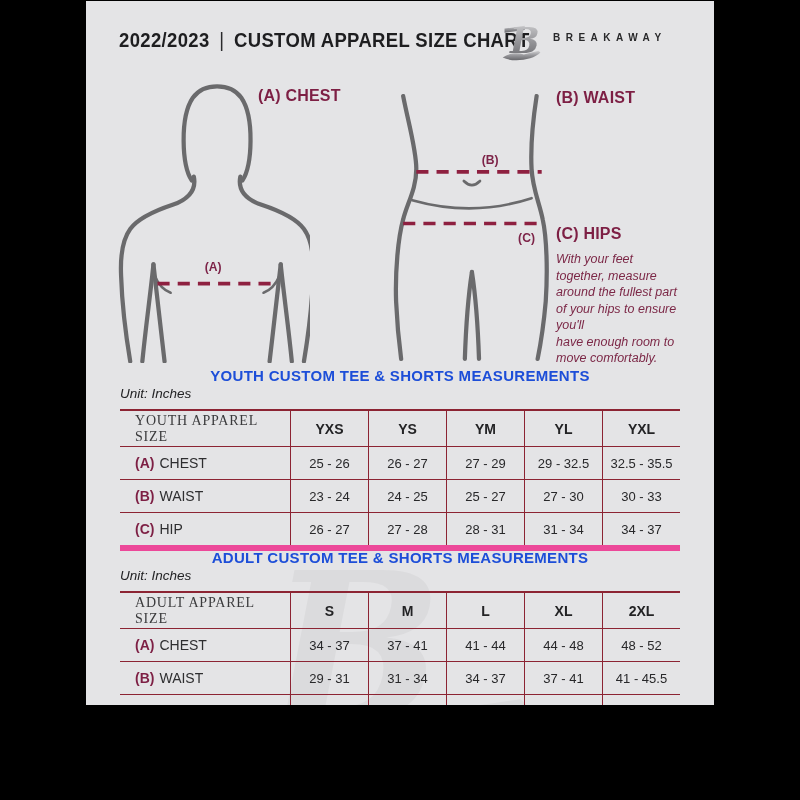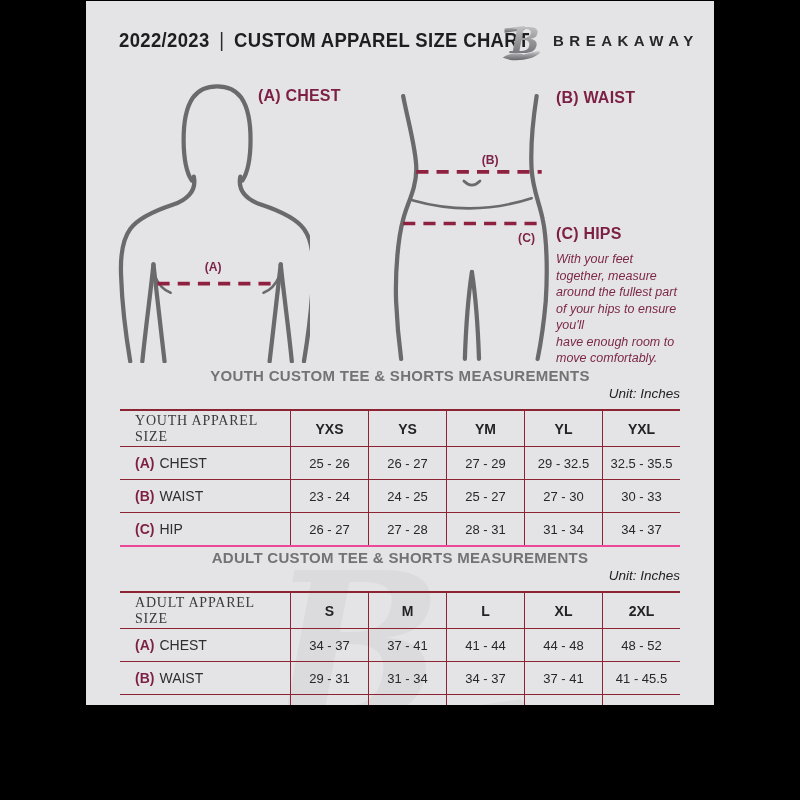--- a/index.html
+++ b/index.html
@@ -4,40 +4,40 @@
 <style>
   html,body{margin:0;padding:0;}
   body{width:800px;height:800px;background:#000;font-family:"Liberation Sans",sans-serif;position:relative;overflow:hidden;}
   .page{position:absolute;left:86px;top:1px;width:628px;height:704px;background:#E4E4E6;overflow:hidden;}
 
   
   .hdr-title{position:absolute;left:33px;top:27px;font-weight:bold;font-size:21px;letter-spacing:.4px;
     color:#1E1E20;white-space:nowrap;transform:scaleX(.88);transform-origin:left center;}
   .hdr-title .divider{font-weight:400;margin:0 11px;color:#2a2a2c;}
   .logo{position:absolute;left:413px;top:17px;width:46px;height:47px;}
-  .brand-name{position:absolute;left:467px;top:31px;font-size:15px;font-weight:bold;letter-spacing:5.5px;color:#28282A;white-space:nowrap;}
+  .brand-name{position:absolute;left:467px;top:31px;font-size:10px;font-weight:bold;letter-spacing:5.5px;color:#28282A;white-space:nowrap;}
 
   
   .fig{position:absolute;}
   .fig path,.fig circle{fill:none;stroke:#6A6A6C;stroke-linecap:round;}
   .contour{stroke-width:4.2px;}
   .detail{stroke-width:2.6px;}
   .dash{stroke:#8E2040;stroke-width:3.6px;stroke-dasharray:12 8;}
   .fig text{font-family:"Liberation Sans",sans-serif;font-size:12px;font-weight:bold;fill:#7D2348;}
   .instr{position:absolute;color:#7C2847;}
   .instr h3{margin:0 0 8px 0;font-size:16px;font-weight:bold;color:#7D1F44;letter-spacing:.2px;}
   .instr p{margin:0;font-style:italic;font-size:12.5px;line-height:1.32;white-space:pre-line;}
 
   
   .table-section{position:absolute;left:34px;width:560px;z-index:2;}
-  .table-section h2{margin:0;text-align:center;font-size:15px;font-weight:bold;color:#737373;letter-spacing:.3px;}
-  .table-section .unit{text-align:right;font-style:italic;font-size:13.5px;color:#222224;margin-top:2px;}
+  .table-section h2{margin:0;text-align:center;font-size:15px;font-weight:bold;color:#1d4ed8;letter-spacing:.3px;}
+  .table-section .unit{text-align:left;font-style:italic;font-size:13.5px;color:#222224;margin-top:2px;}
   table{width:100%;border-collapse:collapse;margin-top:8px;border-top:2px solid #8C2433;}
   th,td{border-bottom:1.6px solid #8C2433;}
-  tbody tr:last-child td{border-bottom:2px solid #ec4899;}
+  tbody tr:last-child td{border-bottom:6px solid #ec4899;}
   th:not(:first-child),td:not(:first-child){border-left:1.6px solid #8C2433;width:75px;text-align:center;}
   thead th{height:33px;font-size:14px;color:#232325;}
   thead th:first-child{text-align:left;padding-left:15px;font-weight:400;color:#3A3A3C;letter-spacing:.8px;font-size:14px;font-family:Liberation Serif, serif;}
   tbody td{height:30px;font-size:13px;color:#28282A;}
   tbody td:first-child{text-align:left;padding-left:15px;font-size:14px;color:#2E2E30;}
   .row-prefix{font-weight:bold;color:#7D1F44;margin-right:5px;}
 
   
   .watermark{position:absolute;left:55px;top:538px;width:470px;height:215px;z-index:1;pointer-events:none;}
   .footer-bar{position:absolute;left:14px;top:738px;width:600px;height:52px;background:#721F35;

